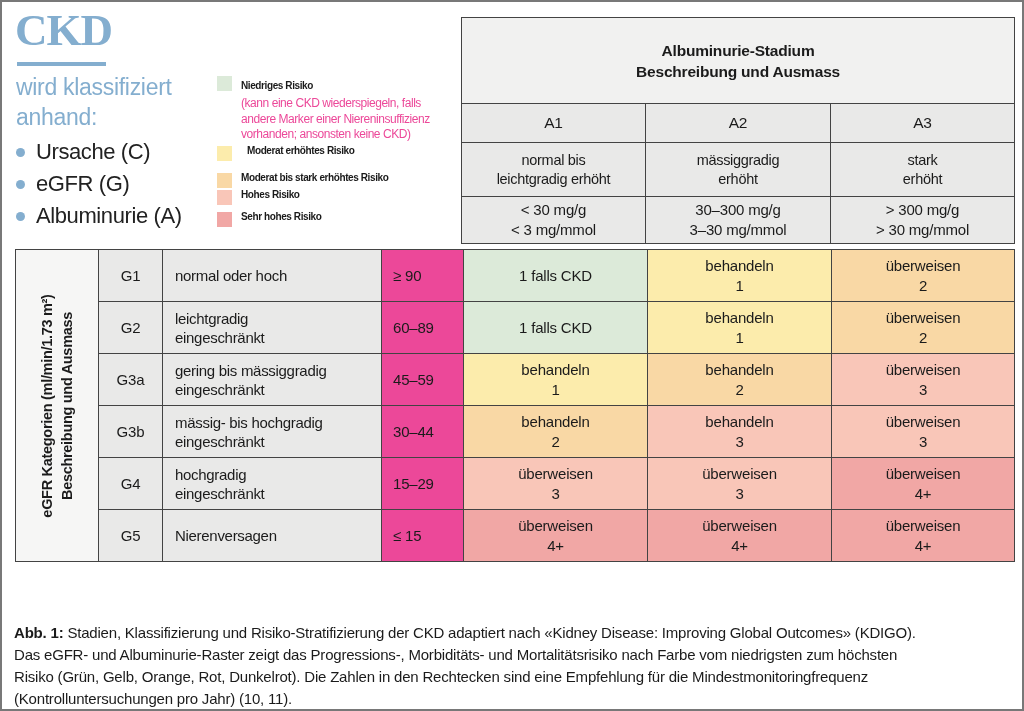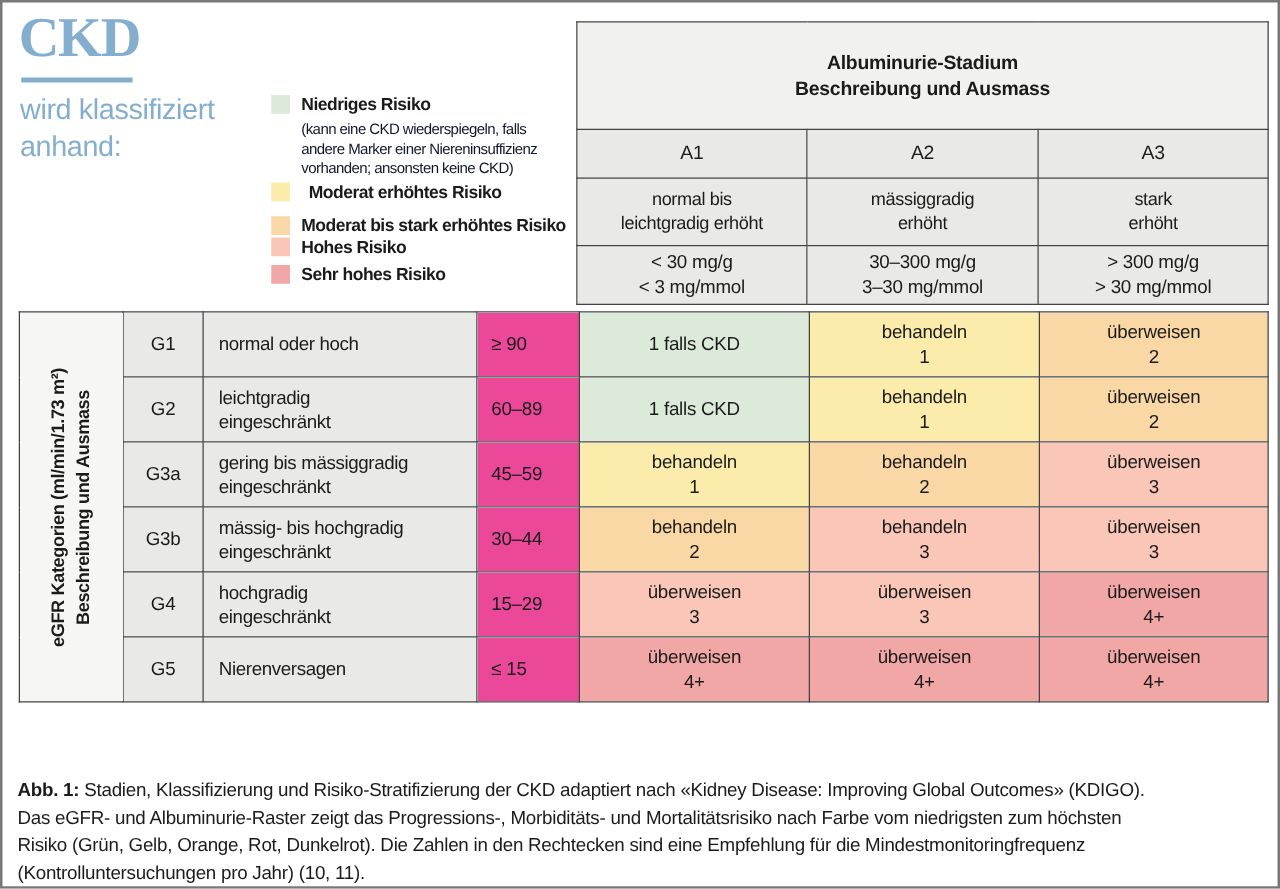--- a/index.html
+++ b/index.html
@@ -16,22 +16,22 @@
   .title-underline { position:absolute; left:15px; top:60px; width:89px; height:4px; }
   .ckd-sub { position:absolute; left:14px; top:70px; font-size:23px; line-height:30px; white-space:pre-line; letter-spacing:-0.3px; }
   .bullets { position:absolute; left:14px; top:134px; list-style:none; }
   .bullets li { display:flex; align-items:center; gap:11px; height:32px; }
   .dot { width:9px; height:9px; border-radius:50%; flex:0 0 auto; }
   .bullet-label { font-size:22px; color:#222; letter-spacing:-0.4px; }
 
   
   .legend-item { position:absolute; left:215px; display:flex; gap:9px; width:244px; }
   .swatch { width:15px; height:15px; flex:0 0 auto; margin-top:1px; }
-  .legend-label { font-size:14px; font-weight:bold; letter-spacing:-0.4px; color:#1a1a1a; }
-  .legend-note { font-size:12px; color:#0f172a; line-height:15.5px; margin-top:3px;
+  .legend-label { font-size:10px; font-weight:bold; letter-spacing:-0.4px; color:#1a1a1a; }
+  .legend-note { font-size:12px; color:#ec4899; line-height:15.5px; margin-top:3px;
                  white-space:pre-line; letter-spacing:-0.45px; }
 
   
   table { border-collapse:collapse; table-layout:fixed; }
   td { border:1px solid #434343; overflow:hidden; }
 
   #albu-table { position:absolute; left:459px; top:15px; width:553px; }
   #albu-table td { background:#e9e9e8; text-align:center; vertical-align:middle; }
   .albu-head { height:86px; background:#f1f1f0 !important; font-weight:bold; font-size:15.5px;
                line-height:21px; white-space:pre-line; letter-spacing:-0.2px; }
@@ -63,20 +63,34 @@
 </head>
 <body>
 
 <div id="stage">
 
   <div class="ckd-title" style="color: rgb(132, 174, 207); font-family: Liberation Serif, serif;">CKD</div>
   <div class="title-underline" style="background-color: rgb(132, 174, 207);"></div>
   <div class="ckd-sub" style="color: rgb(132, 174, 207);">wird klassifiziert
 anhand:</div>
 
+  <ul class="bullets">
+    <li>
+      <span class="dot" style="background-color: rgb(132, 174, 207);"></span>
+      <span class="bullet-label">Ursache (C)</span>
+    </li>
+    <li>
+      <span class="dot" style="background-color: rgb(132, 174, 207);"></span>
+      <span class="bullet-label">eGFR (G)</span>
+    </li>
+    <li>
+      <span class="dot" style="background-color: rgb(132, 174, 207);"></span>
+      <span class="bullet-label">Albuminurie (A)</span>
+    </li>
+  </ul>
 
   <div class="legend-item" style="top:73px;">
     <span class="swatch" style="background-color: rgb(220, 234, 217);"></span>
     <span>
       <span class="legend-label">Niedriges Risiko</span>
       <div class="legend-note">(kann eine CKD wiederspiegeln, falls
 andere Marker einer Niereninsuffizienz
 vorhanden; ansonsten keine CKD)</div>
     </span>
   </div>

